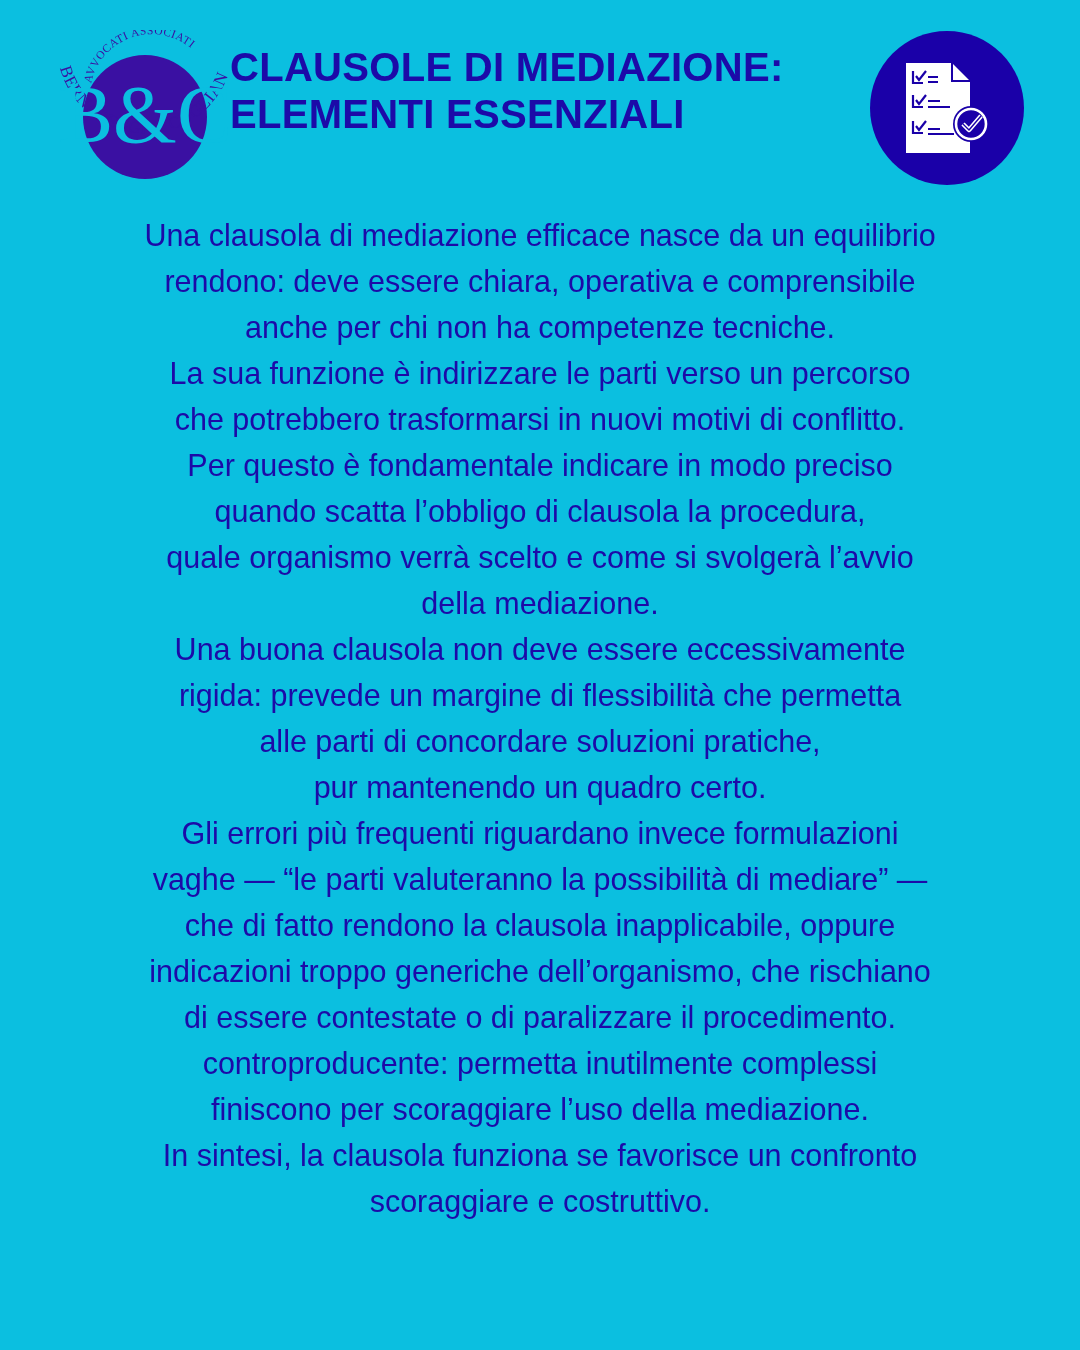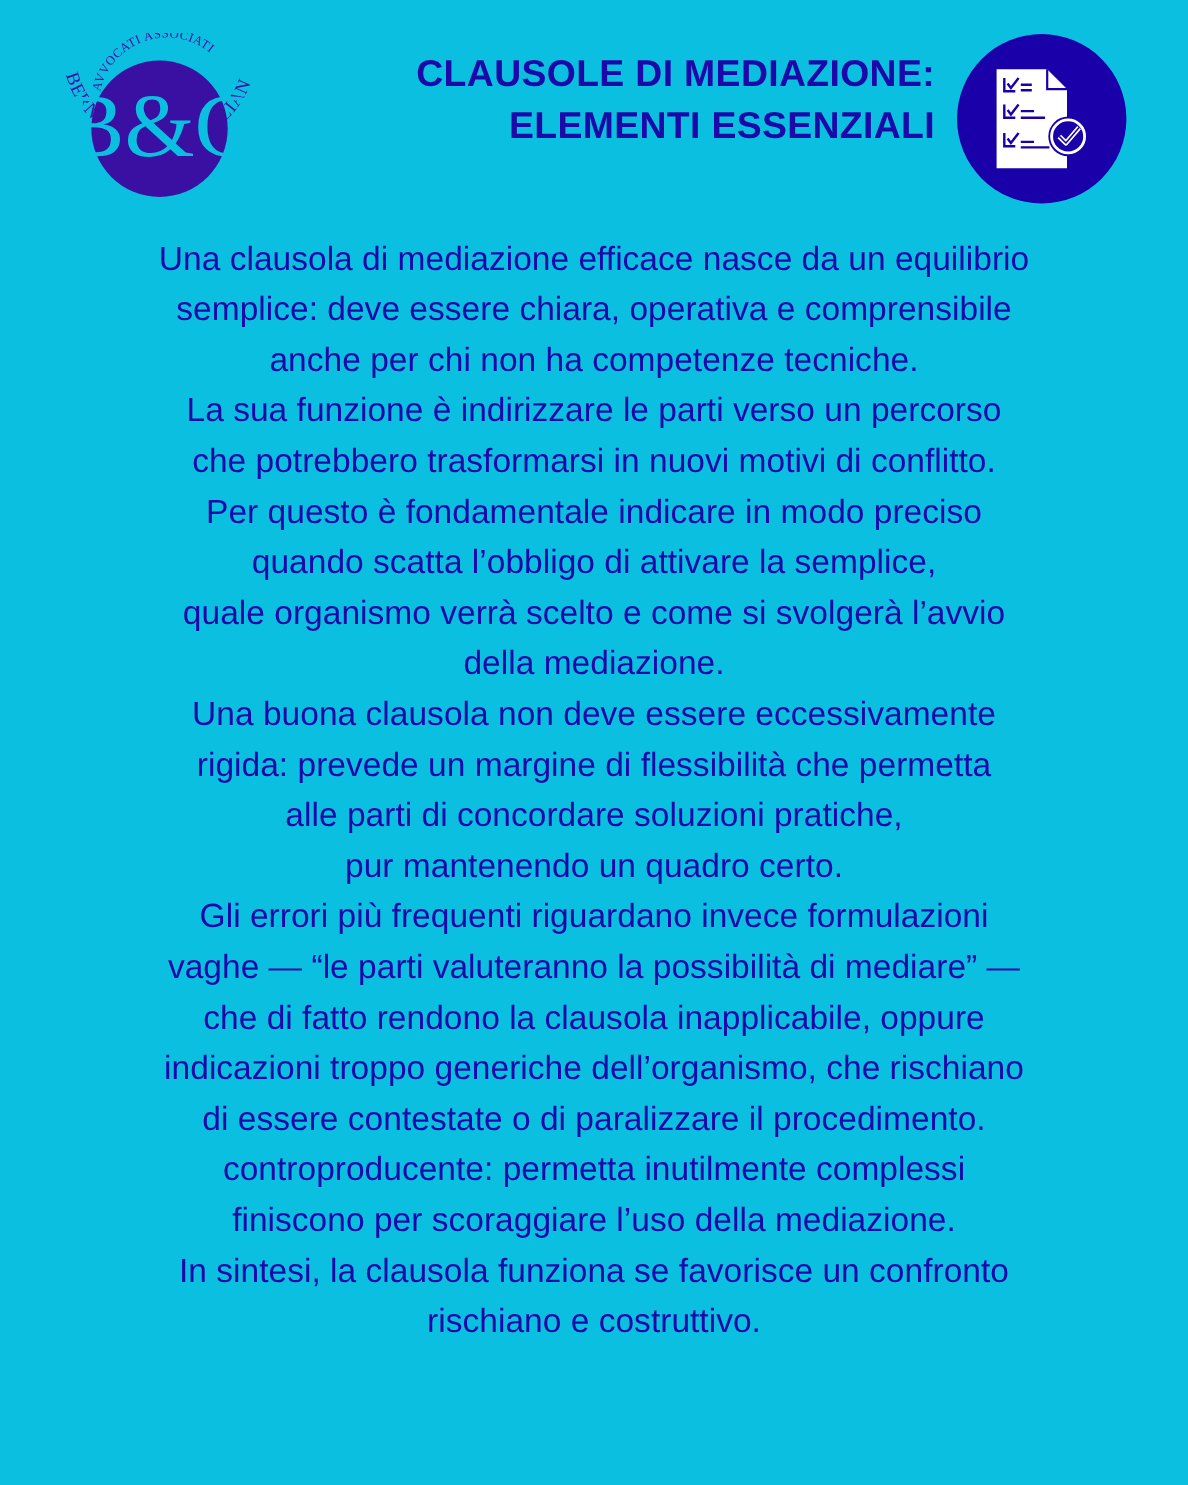--- a/index.html
+++ b/index.html
@@ -8,21 +8,21 @@
     background:#0bbfe0;
     font-family:"Liberation Sans", sans-serif;
     color:#1c0aa8;
     position:relative;
   }
   .logo { position:absolute; left:50px; top:30px; width:190px; height:180px; }
   .icon-badge { position:absolute; left:870px; top:31px; width:154px; height:154px; border-radius:50%; background:#1a00a8; }
   .icon-badge svg { position:absolute; left:0; top:0; }
   .title {
     position:absolute; left:230px; width:620px; top:44px;
-    text-align:right; font-weight:bold; font-size:34px; line-height:47px;
+    text-align:left; font-weight:bold; font-size:40px; line-height:47px;
     letter-spacing:0.3px; color:#1c0aa8;
   }
   .title div { white-space:nowrap; }
   .body-text {
     position:absolute; left:0; width:1080px; top:212px;
     text-align:center; font-size:30.5px; line-height:46px; color:#1c0aa8;
   }
   .body-text div { white-space:nowrap; }
 </style>
 </head>
@@ -70,34 +70,34 @@
 
     <circle cx="101" cy="93" r="18" fill="#1a00a8"></circle>
     <circle cx="101" cy="93" r="15" fill="none" stroke="#ffffff" stroke-width="2.6"></circle>
     <path d="M93 93 L99 99 L111 85" fill="none" stroke="#ffffff" stroke-width="4.5" stroke-linejoin="round"></path>
     <path d="M93 93 L99 99 L111 85" fill="none" stroke="#1a00a8" stroke-width="1.4" stroke-linejoin="round"></path>
   </svg>
 </div>
 
 <div class="body-text">
   <div>Una clausola di mediazione efficace nasce da un equilibrio</div>
-  <div>semplice: deve essere chiara, operativa e comprensibile</div>
+  <div>rendono: deve essere chiara, operativa e comprensibile</div>
   <div>anche per chi non ha competenze tecniche.</div>
   <div>La sua funzione è indirizzare le parti verso un percorso</div>
   <div>che potrebbero trasformarsi in nuovi motivi di conflitto.</div>
   <div>Per questo è fondamentale indicare in modo preciso</div>
-  <div>quando scatta l’obbligo di attivare la semplice,</div>
+  <div>quando scatta l’obbligo di clausola la procedura,</div>
   <div>quale organismo verrà scelto e come si svolgerà l’avvio</div>
   <div>della mediazione.</div>
   <div>Una buona clausola non deve essere eccessivamente</div>
   <div>rigida: prevede un margine di flessibilità che permetta</div>
   <div>alle parti di concordare soluzioni pratiche,</div>
   <div>pur mantenendo un quadro certo.</div>
   <div>Gli errori più frequenti riguardano invece formulazioni</div>
   <div>vaghe — “le parti valuteranno la possibilità di mediare” —</div>
   <div>che di fatto rendono la clausola inapplicabile, oppure</div>
   <div>indicazioni troppo generiche dell’organismo, che rischiano</div>
   <div>di essere contestate o di paralizzare il procedimento.</div>
   <div>controproducente: permetta inutilmente complessi</div>
   <div>finiscono per scoraggiare l’uso della mediazione.</div>
   <div>In sintesi, la clausola funziona se favorisce un confronto</div>
-  <div>rischiano e costruttivo.</div>
+  <div>scoraggiare e costruttivo.</div>
 </div>
 
 </body></html>

